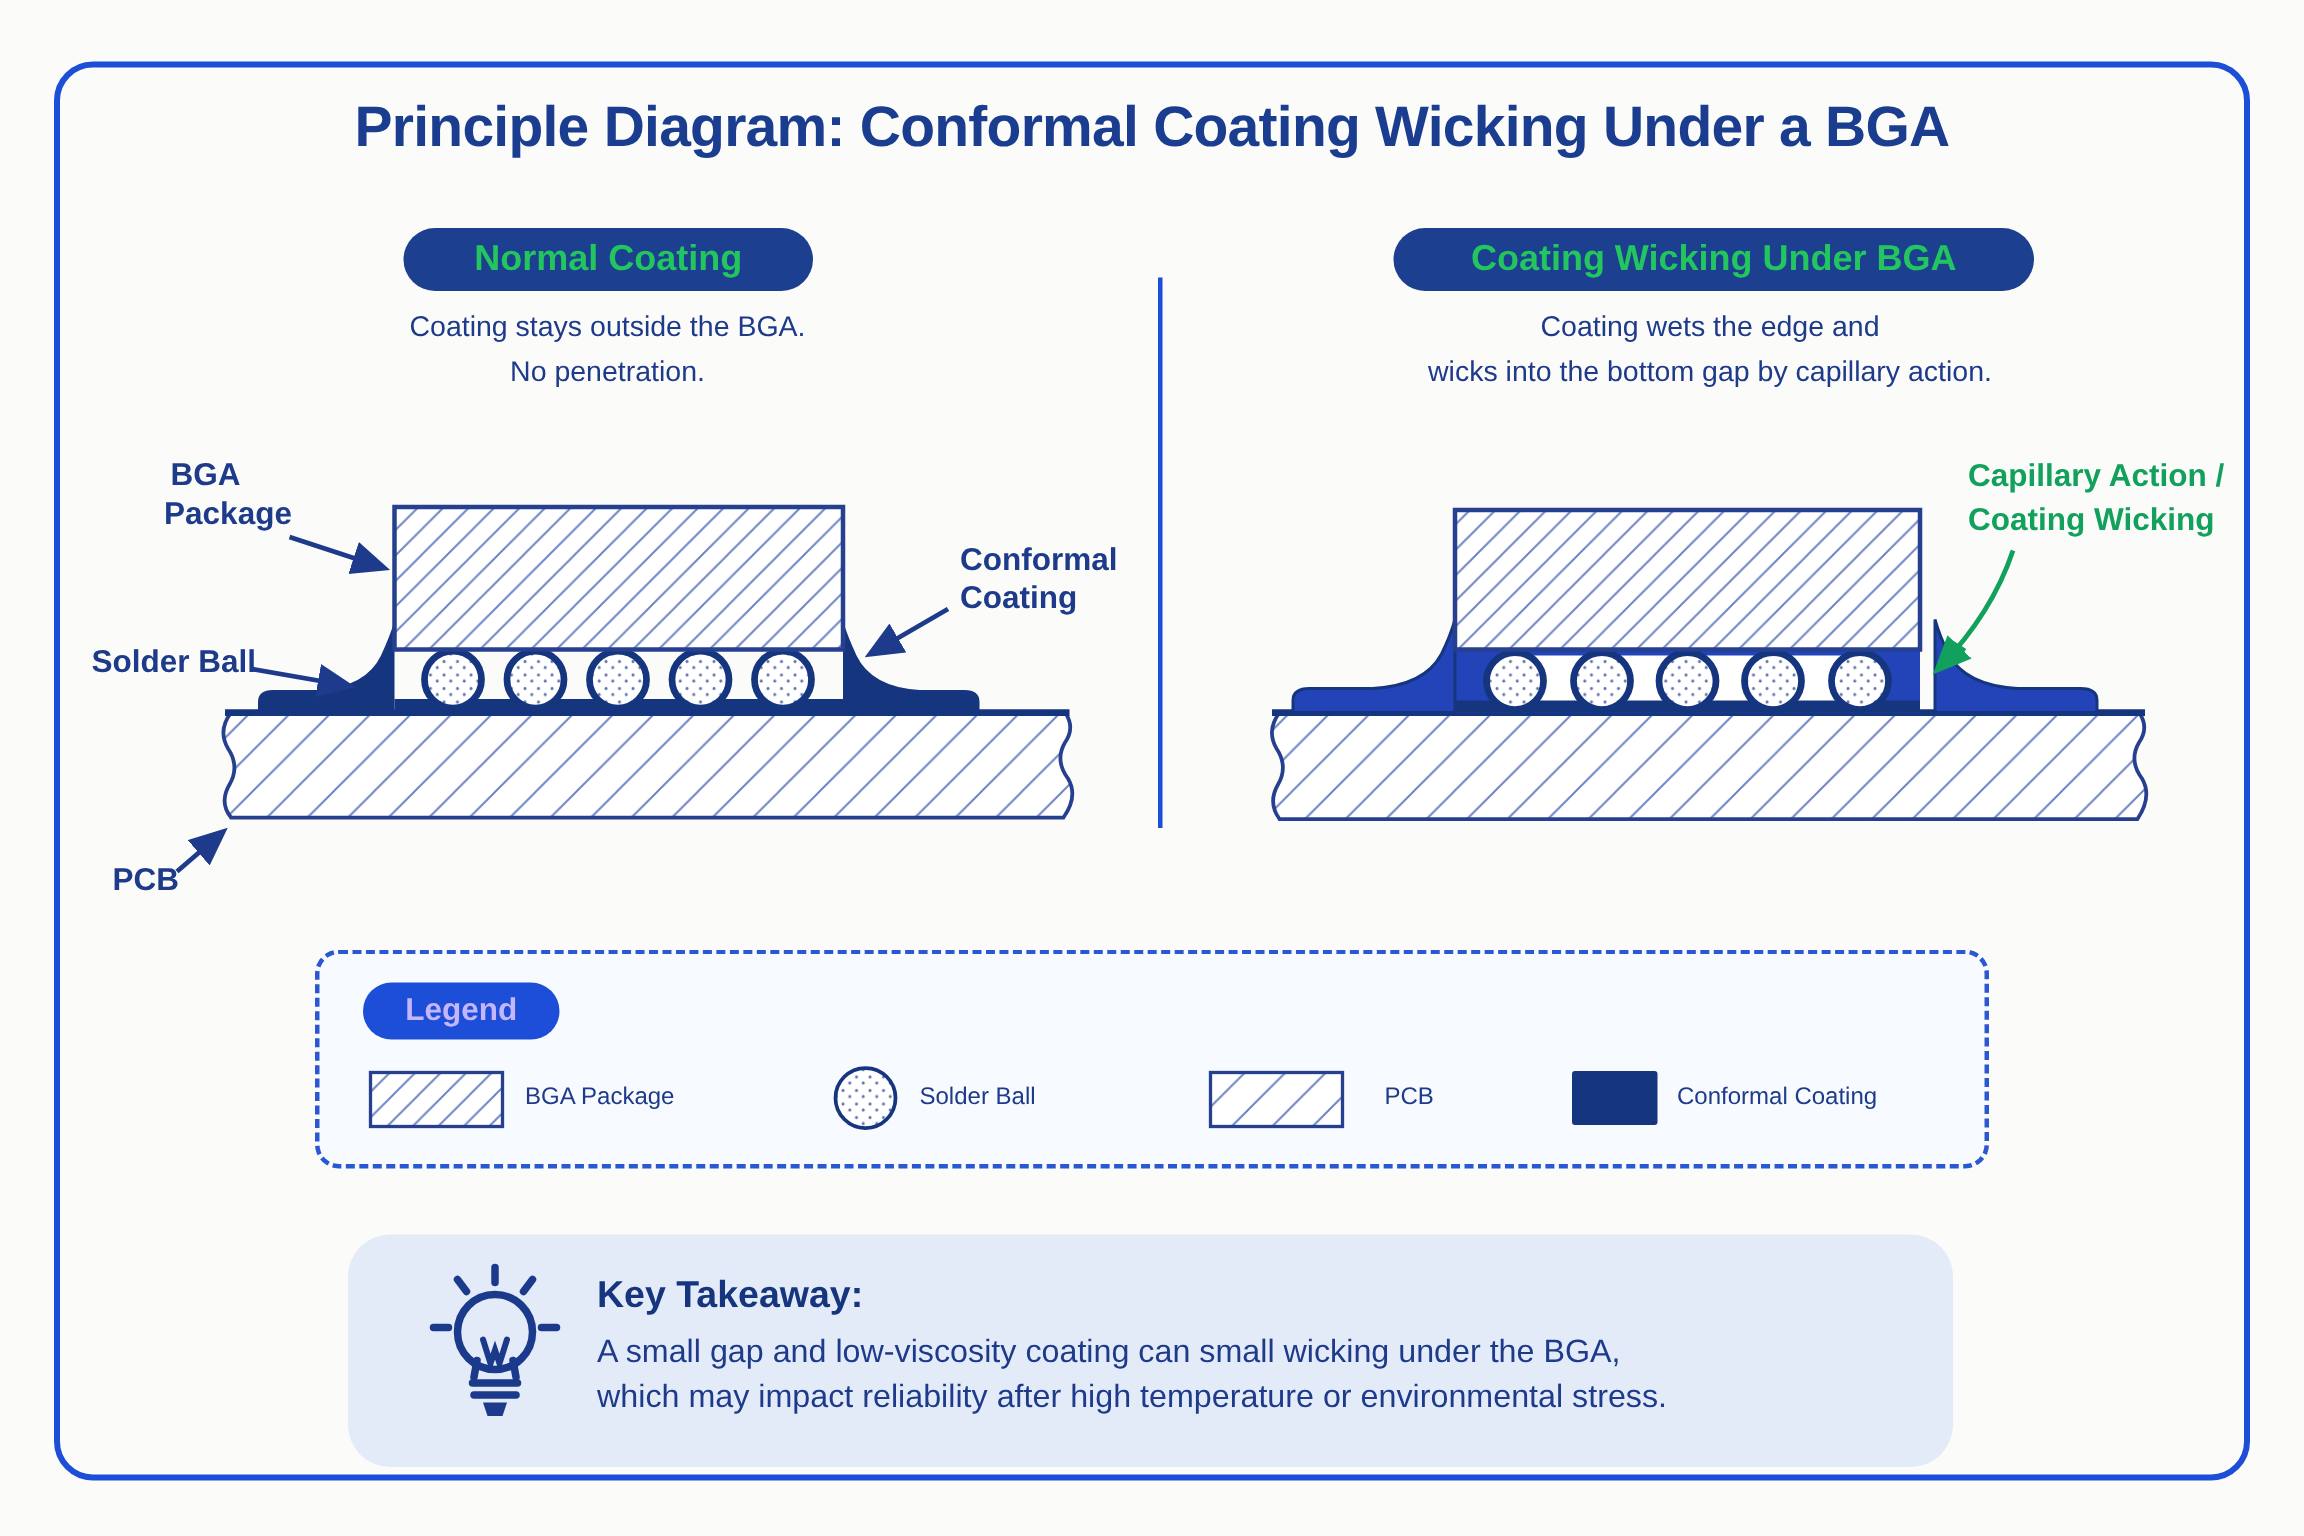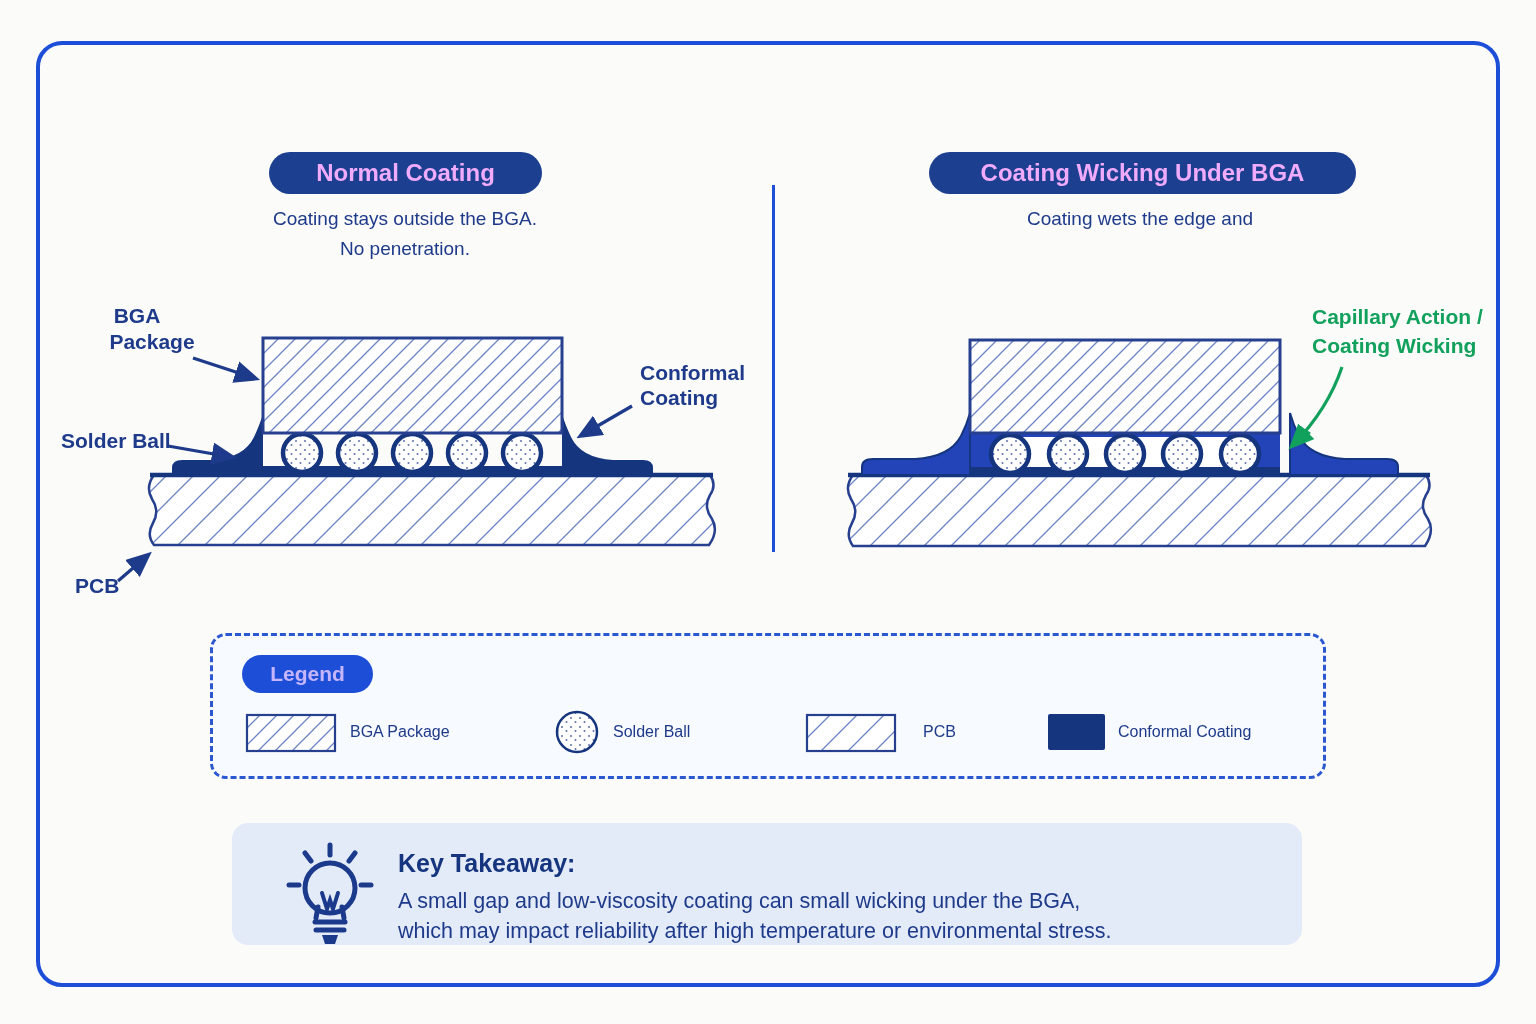--- a/index.html
+++ b/index.html
@@ -10,21 +10,21 @@
   }
   *{box-sizing:border-box;margin:0;padding:0}
   html,body{width:1536px;height:1024px;background:var(--page-bg);
     font-family:"Liberation Sans","DejaVu Sans",sans-serif;color:var(--navy);overflow:hidden}
   .page{position:relative;width:1536px;height:1024px}
   .frame{position:absolute;left:36px;top:41px;width:1464px;height:946px;
     border:4px solid var(--frame-border);border-radius:26px}
   .title{position:absolute;left:0;top:64px;width:1536px;text-align:center;
     font-size:38px;font-weight:700;color:var(--title-navy);letter-spacing:-.5px}
   .badge{position:absolute;height:42px;border-radius:21px;background:var(--badge-bg);
-    color:#f0abfc;font-size:24px;font-weight:700;display:flex;align-items:center;justify-content:center}
+    color:#22c55e;font-size:24px;font-weight:700;display:flex;align-items:center;justify-content:center}
   .badge-left{left:269px;top:152px;width:273px}
   .badge-right{left:929px;top:152px;width:427px}
   .desc{position:absolute;top:204px;text-align:center;font-size:19px;line-height:30px;color:var(--navy)}
   .desc-left{left:145px;width:520px}
   .desc-right{left:860px;width:560px}
   .divider{position:absolute;left:772px;top:185px;width:3px;height:367px;background:var(--frame-border)}
   .diagram{position:absolute;top:285px}
   .diagram-left{left:60px;width:720px;height:335px}
   .diagram-right{left:780px;width:730px;height:335px}
   svg text{font-family:"Liberation Sans","DejaVu Sans",sans-serif}
@@ -35,22 +35,22 @@
   .arrow-green{stroke:var(--green);stroke-width:3.2;fill:none}
   .legend-box{position:absolute;left:210px;top:633px;width:1116px;height:146px;
     border:3px dashed var(--legend-border);border-radius:16px;background:var(--legend-bg)}
   .legend-pill{position:absolute;left:29px;top:19px;width:131px;height:38px;border-radius:19px;
     background:var(--legend-pill);color:#c4b5fd;font-size:21px;font-weight:700;
     display:flex;align-items:center;justify-content:center}
   .legend-item-label{position:absolute;top:77px;height:38px;line-height:38px;font-size:16px;color:var(--navy)}
   .legend-swatch{position:absolute;top:77px}
   .legend-solid{position:absolute;left:835px;top:78px;width:57px;height:36px;
     background:var(--coating-dark);border-radius:2px}
-  .takeaway{position:absolute;left:232px;top:823px;width:1070px;height:122px;
-    border-radius:16px;background:var(--takeaway-bg)}
+  .takeaway{position:absolute;left:232px;top:823px;width:1070px;height:155px;
+    border-radius:28px;background:var(--takeaway-bg)}
   .takeaway-title{position:absolute;left:166px;top:26px;font-size:25px;font-weight:700;color:var(--coating-dark)}
   .takeaway-body{position:absolute;left:166px;top:63px;font-size:21.5px;line-height:30px;color:var(--navy)}
   .bulb{position:absolute;left:48px;top:18px}
   .defs-holder{position:absolute;width:0;height:0}
 </style>
 </head>
 <body>
 
 <div class="page">
 
@@ -73,30 +73,32 @@
         <path d="M0,0 L8,3.5 L0,7 Z" fill="#1e3a8a"></path>
       </marker>
       <marker id="ahGreen" markerWidth="8" markerHeight="8" refX="6" refY="3.5" orient="auto">
         <path d="M0,0 L8,3.5 L0,7 Z" fill="#11a15c"></path>
       </marker>
     </defs>
   </svg>
 
   <div class="frame"></div>
 
+  <div class="title">Principle Diagram: Conformal Coating Wicking Under a BGA</div>
 
   <div class="badge badge-left">Normal Coating</div>
   <div class="badge badge-right">Coating Wicking Under BGA</div>
 
   <div class="desc desc-left">
     <div>Coating stays outside the BGA.</div>
     <div>No penetration.</div>
   </div>
   <div class="desc desc-right">
     <div>Coating wets the edge and</div>
+    <div>wicks into the bottom gap by capillary action.</div>
   </div>
 
   <div class="divider"></div>
 
   <svg class="diagram diagram-left" viewBox="0 0 720 335">
 
     <path d="M94,190 L650,190 Q657,200 650,210 Q643,222 652,234 Q659,246 649,260 L94,260 Q86,250 93,238 Q100,226 92,214 Q85,202 94,190 Z" fill="url(#hatchPcb)" class="stroke-navy" stroke-width="2.5"></path>
     <line x1="90" y1="190" x2="653" y2="190" stroke="#16357f" stroke-width="4.5"></line>
 
     <path d="M112,190 L112,183 Q112,175 122,175 L152,175 Q184,173 194,152 Q200,139 203,129 L203,190 Z" fill="#16357f"></path>

